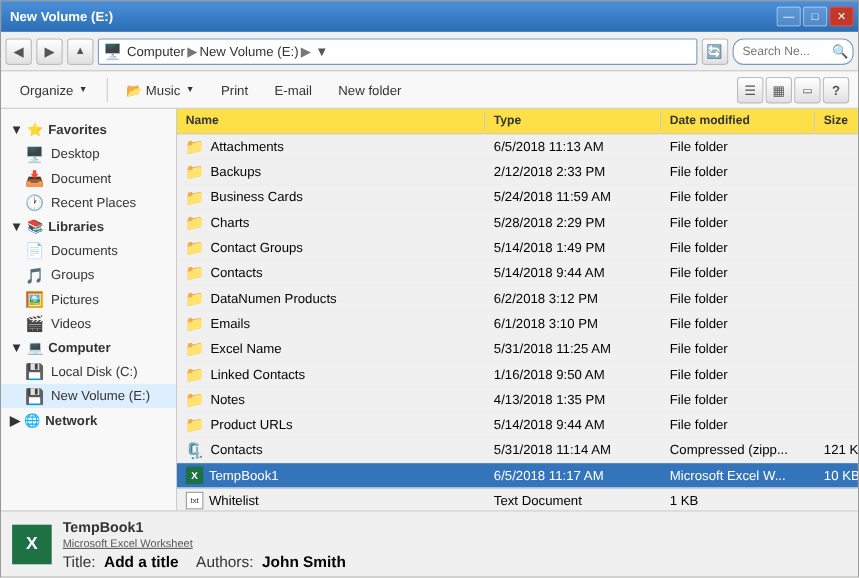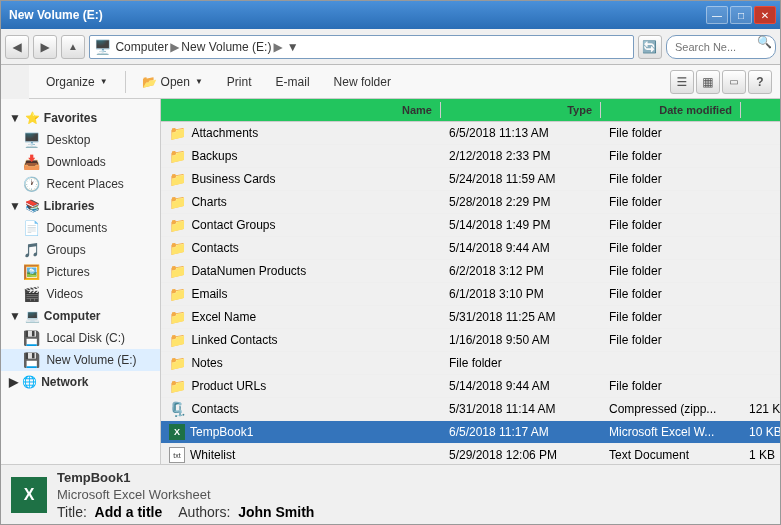--- a/index.html
+++ b/index.html
@@ -119,20 +119,21 @@
       cursor: pointer;
       display: flex;
       align-items: center;
       justify-content: center;
       font-size: 12px;
     }
 
     .search-box-wrapper {
       position: relative;
       display: flex;
+      align-items: center;
     }
 
     .search-box-input {
       height: 24px;
       width: 110px;
       border: 1px solid #7a9cbf;
       border-radius: 10px;
       padding: 0 24px 0 8px;
       font-size: 11px;
       color: #aaa;
@@ -149,21 +150,20 @@
 
     
     .toolbar {
       background: #f8f8f8;
       border-bottom: 1px solid #ccc;
       display: flex;
       align-items: center;
       padding: 2px 8px;
       height: 34px;
       gap: 6px;
-      margin-left: 28px;
     }
 
     .toolbar-btn {
       display: flex;
       align-items: center;
       gap: 3px;
       padding: 3px 8px;
       border: 1px solid transparent;
       border-radius: 3px;
       cursor: pointer;
@@ -230,26 +230,25 @@
     }
 
     .file-table {
       flex: 1;
       overflow-y: auto;
     }
 
     .file-header {
       display: grid;
       grid-template-columns: 280px 160px 140px 80px;
-      background: #22c55e;
+      background: #fde047;
       border-bottom: 1px solid #ccc;
       padding: 3px 0;
       position: sticky;
       top: 0;
-      text-align: right;
     }
 
     .col-header {
       padding: 2px 8px;
       font-size: 11px;
       font-weight: 600;
       color: #333;
       border-right: 1px solid #ccc;
       cursor: pointer;
     }
@@ -334,21 +333,21 @@
       font-size: 16px;
       font-weight: bold;
       display: flex;
       align-items: center;
       justify-content: center;
       flex-shrink: 0;
     }
 
     .status-info { display: flex; flex-direction: column; gap: 2px; }
     .status-filename { font-size: 13px; font-weight: 600; color: #333; }
-    .status-type { font-size: 13px; color: #555; }
+    .status-type { font-size: 10px; color: #555; text-decoration: underline; }
     .status-meta { display: flex; gap: 16px; font-size: 14px; color: #555; }
     .status-meta span { color: #333; }
     .status-meta strong { color: #000; }
 
     .status-size-box {
       border: 2px solid #e53030;
       padding: 3px 8px;
       margin-right: 16px;
       font-size: 12px;
       font-weight: 600;
@@ -392,21 +391,21 @@
   </div>
 
   <div class="toolbar">
     <button class="toolbar-btn">
       <span>Organize</span>
       <span class="caret">▼</span>
     </button>
     <div class="toolbar-separator"></div>
     <button class="toolbar-btn">
       <span style="color:#f5c400;">📂</span>
-      <span>Open</span>
+      <span>Music</span>
       <span class="caret">▼</span>
     </button>
     <button class="toolbar-btn">
       <span>Print</span>
     </button>
     <button class="toolbar-btn">
       <span>E-mail</span>
     </button>
     <button class="toolbar-btn">
       <span>New folder</span>
@@ -427,21 +426,21 @@
         <span>▼</span>
         <span>⭐</span>
         <span>Favorites</span>
       </div>
       <div class="sidebar-item">
         <span class="sidebar-icon">🖥️</span>
         <span>Desktop</span>
       </div>
       <div class="sidebar-item">
         <span class="sidebar-icon">📥</span>
-        <span>Downloads</span>
+        <span>Document</span>
       </div>
       <div class="sidebar-item">
         <span class="sidebar-icon">🕐</span>
         <span>Recent Places</span>
       </div>
 
       <div class="sidebar-section-header">
         <span>▼</span>
         <span>📚</span>
         <span>Libraries</span>
@@ -583,20 +582,21 @@
       </div>
       <div class="file-cell">1/16/2018 9:50 AM</div>
       <div class="file-cell">File folder</div>
       <div class="file-cell"></div>
     </div>
             <div class="file-row">
       <div class="file-cell">
         <span class="file-folder-icon">📁</span>
         <span>Notes</span>
       </div>
+      <div class="file-cell">4/13/2018 1:35 PM</div>
       <div class="file-cell">File folder</div>
       <div class="file-cell"></div>
     </div>
             <div class="file-row">
       <div class="file-cell">
         <span class="file-folder-icon">📁</span>
         <span>Product URLs</span>
       </div>
       <div class="file-cell">5/14/2018 9:44 AM</div>
       <div class="file-cell">File folder</div>
@@ -618,21 +618,20 @@
       </div>
       <div class="file-cell">6/5/2018 11:17 AM</div>
       <div class="file-cell">Microsoft Excel W...</div>
       <div class="file-cell">10 KB</div>
     </div>
             <div class="file-row">
       <div class="file-cell">
         <span class="txt-icon-sm">txt</span>
         <span>Whitelist</span>
       </div>
-      <div class="file-cell">5/29/2018 12:06 PM</div>
       <div class="file-cell">Text Document</div>
       <div class="file-cell">1 KB</div>
     </div>
           </div>
 
       </div>
     </div>
 
   </div>
 

